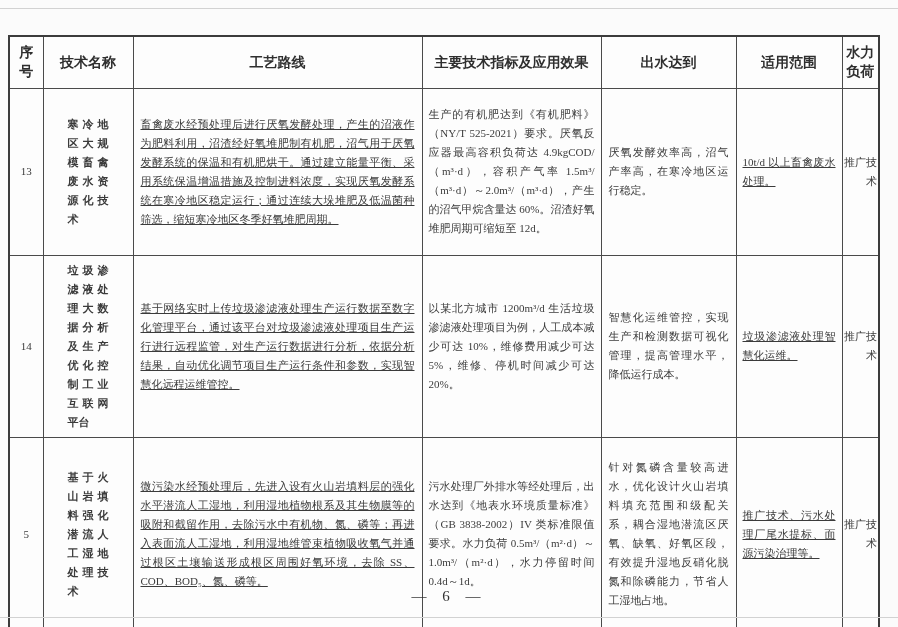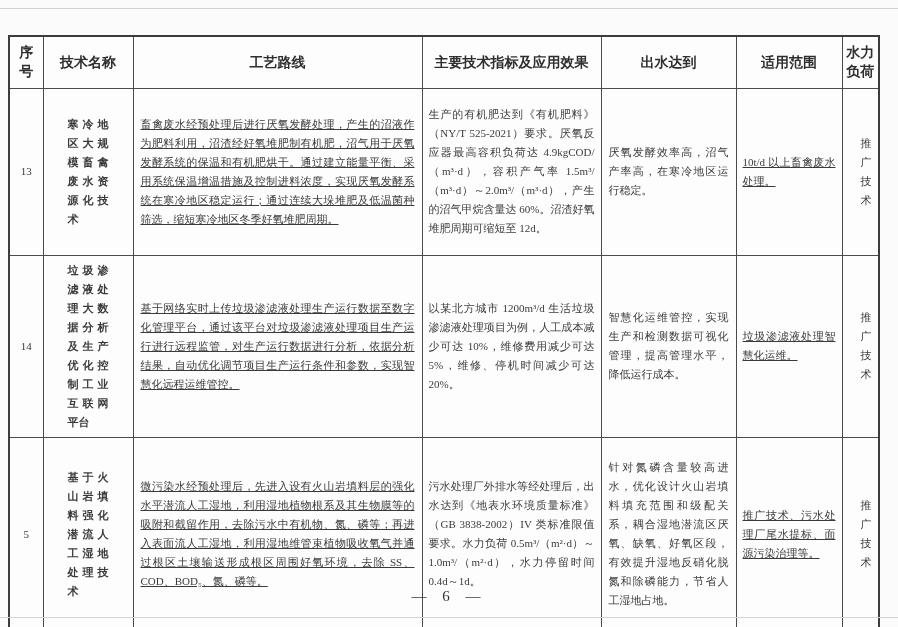--- a/index.html
+++ b/index.html
@@ -48,21 +48,21 @@
   tr.row-a td { height:167px; }
   tr.row-b td { height:128px; }
   tr.row-c td { height:195px; }
 
   td.cell-no { text-align:center; padding:2px; }
   td.cell-name { text-align:justify; text-justify:inter-character; padding:5px 24px;font-weight:bold; }
   td.cell-process { text-align:justify; text-justify:inter-character;text-decoration:underline; }
   td.cell-indicators { text-align:justify; text-justify:inter-character; padding:5px 6px; }
   td.cell-features { text-align:justify; text-justify:inter-character; }
   td.cell-scope { text-align:justify; text-justify:inter-character; padding:5px 6px;text-decoration:underline; }
-  td.cell-category { text-align:right; padding:4px 18px; }
+  td.cell-category { text-align:right; padding:4px 1px; }
 
   .page-footer {
     position:absolute; top:588px; left:0;
     width:898px;
     text-align:center;
     font-size:15px;
     color:#333;
     letter-spacing:6px;
   }
 </style>

